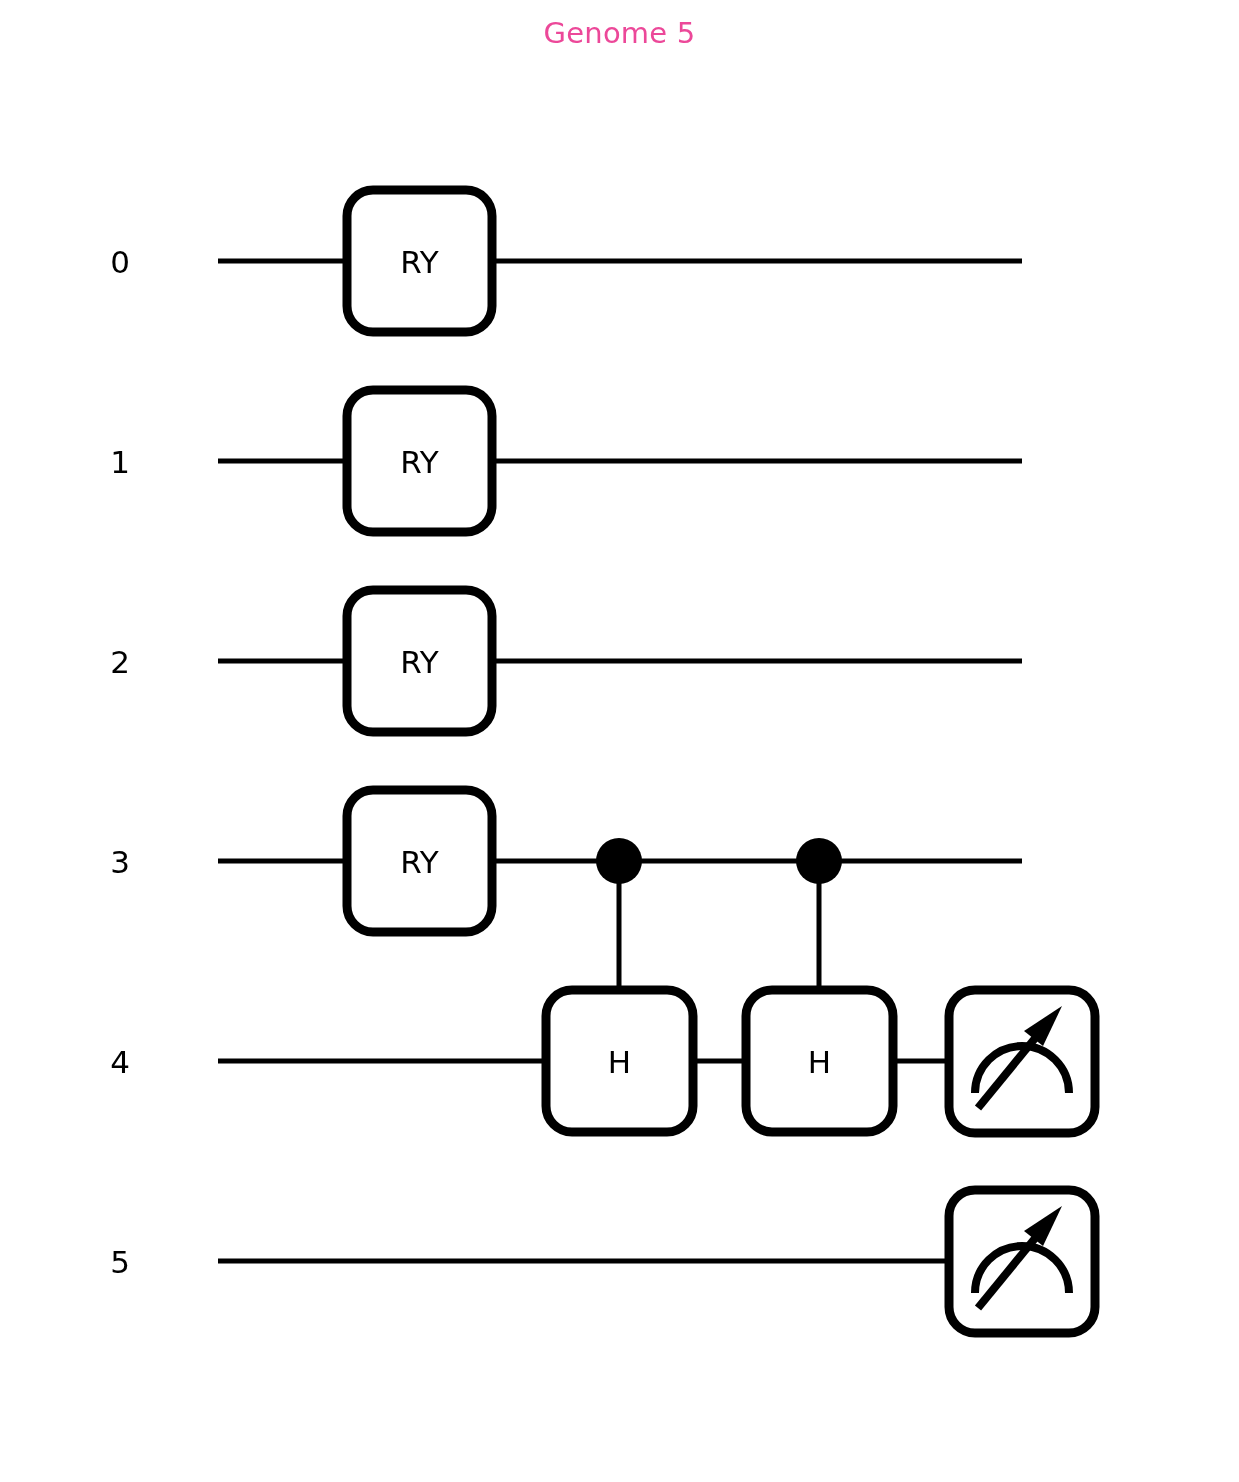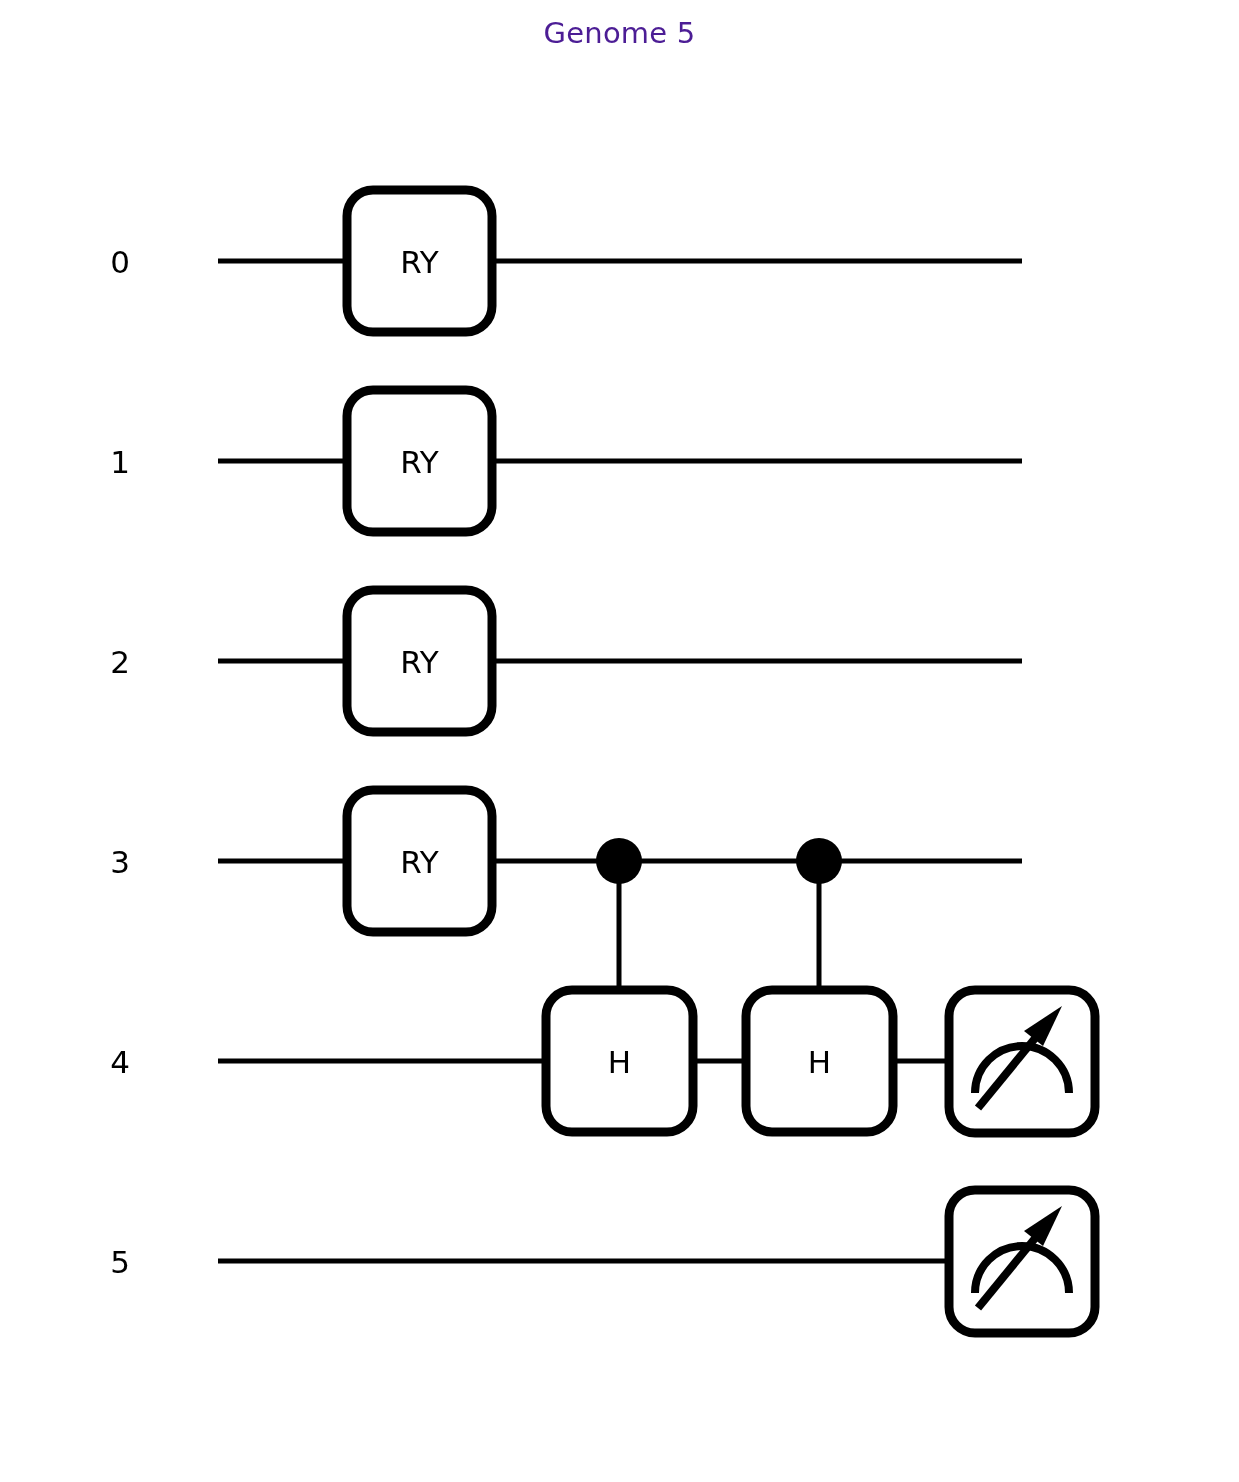--- a/index.html
+++ b/index.html
@@ -16,21 +16,21 @@
     font-family: "DejaVu Sans", sans-serif;
   }
   #circuit-title {
     position: absolute;
     left: 0;
     top: 16px;
     width: 1239px;
     text-align: center;
     font-family: "DejaVu Sans", sans-serif;
     font-size: 29px;
-    color: #4c1d95;
+    color: #ec4899;
     letter-spacing: 0.2px;
   }
   #circuit-svg {
     position: absolute;
     left: 0;
     top: 0;
   }
   .qubit-label {
     font-family: "DejaVu Sans", sans-serif;
     font-size: 31px;

